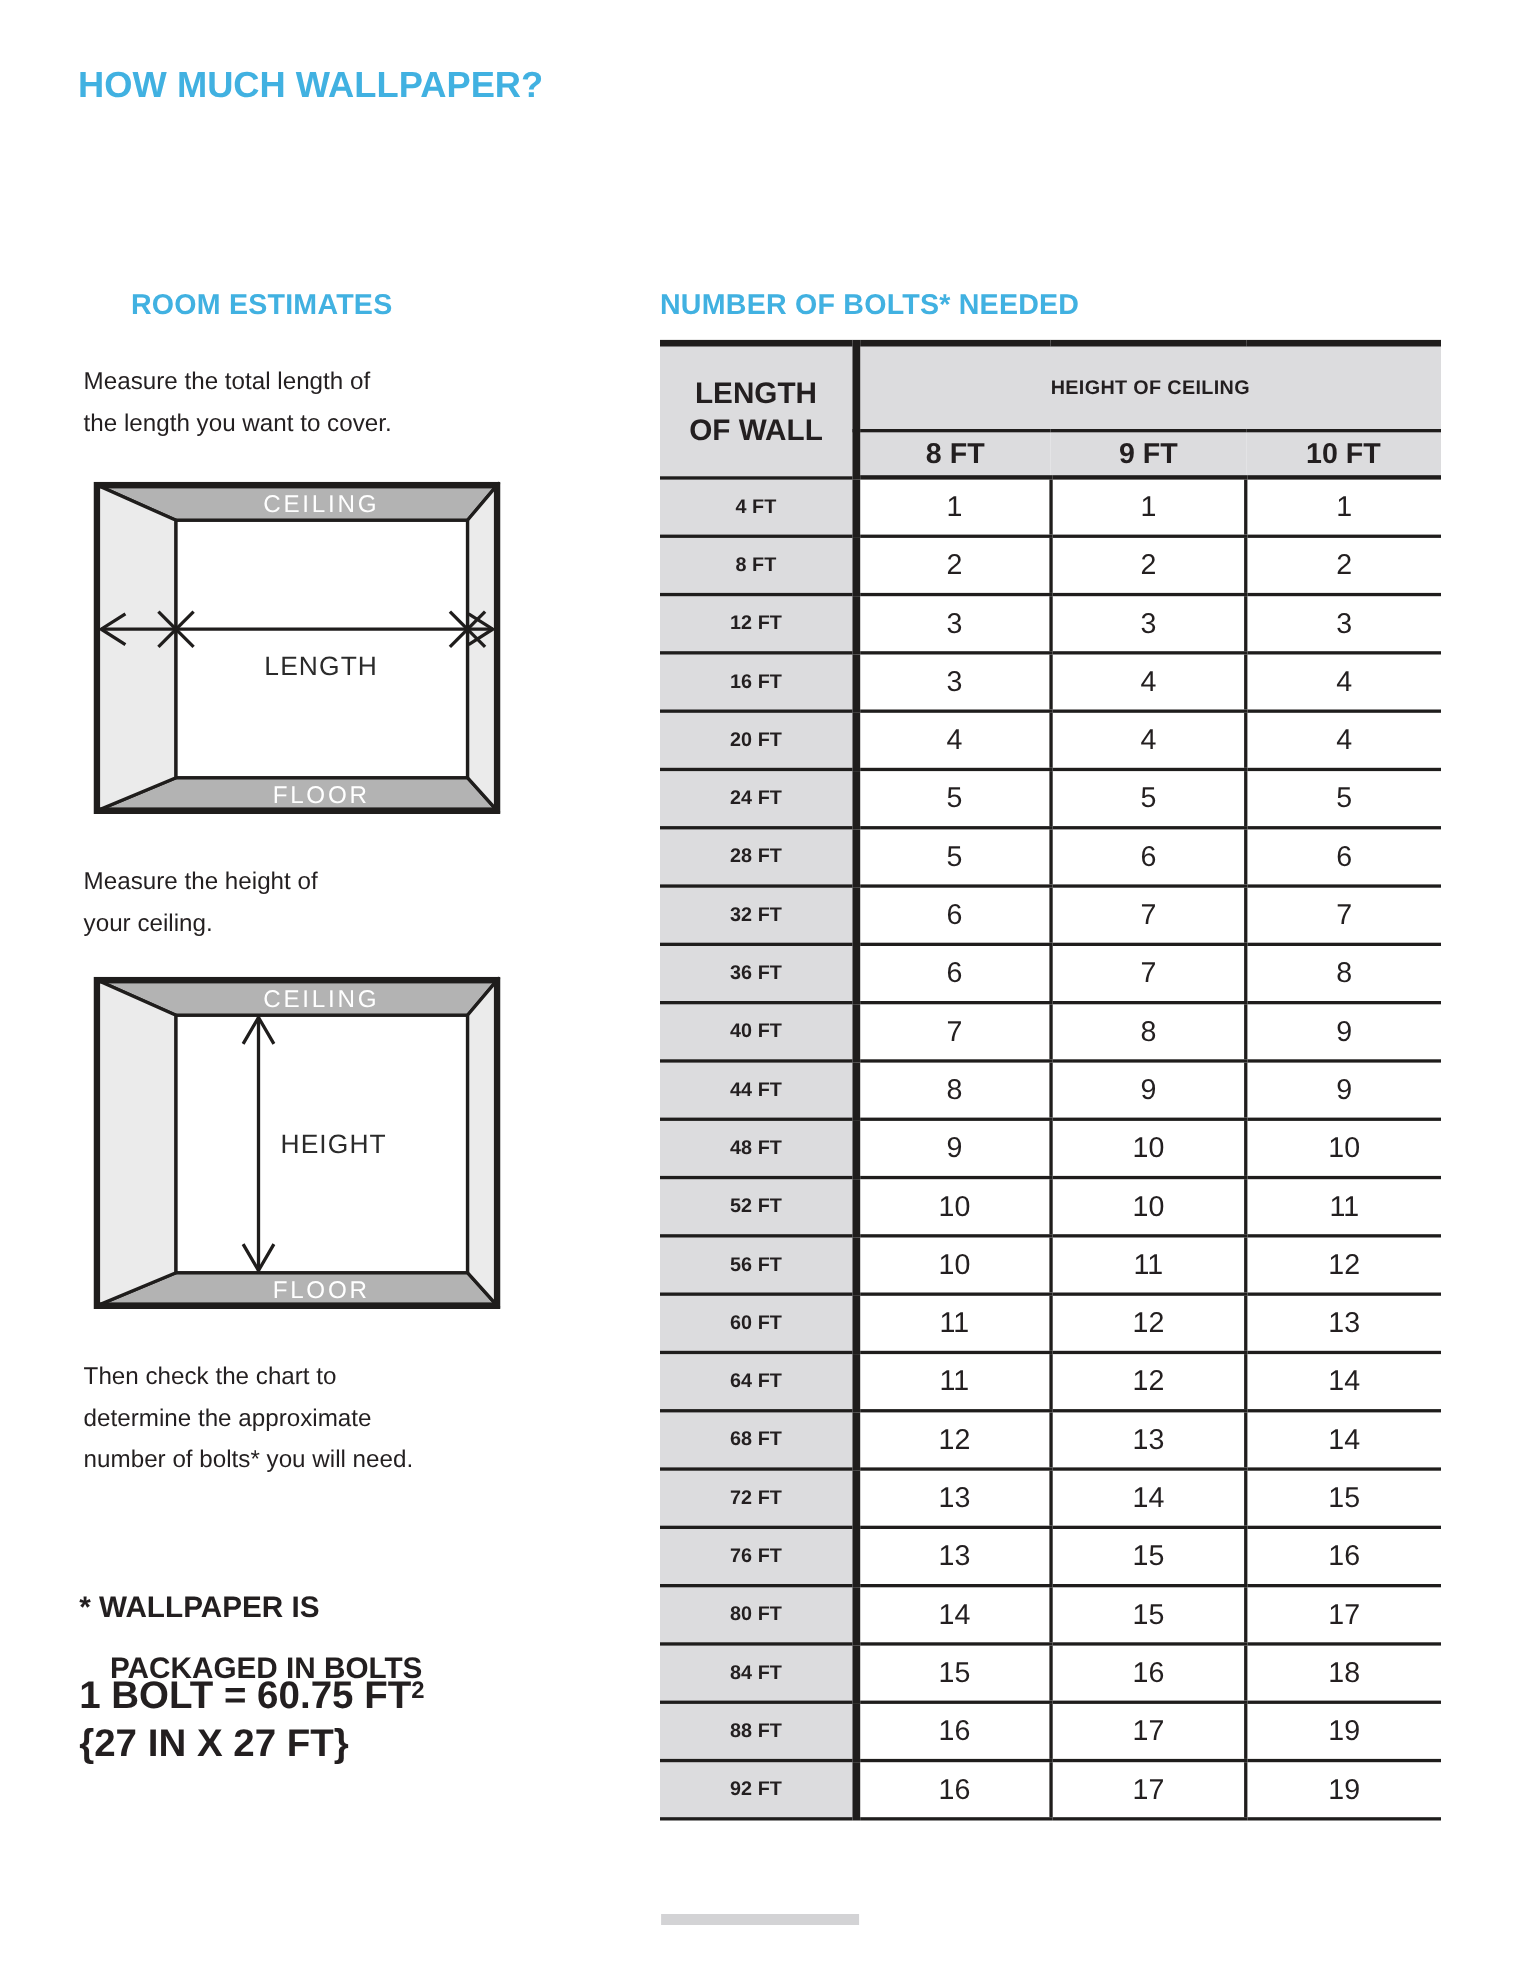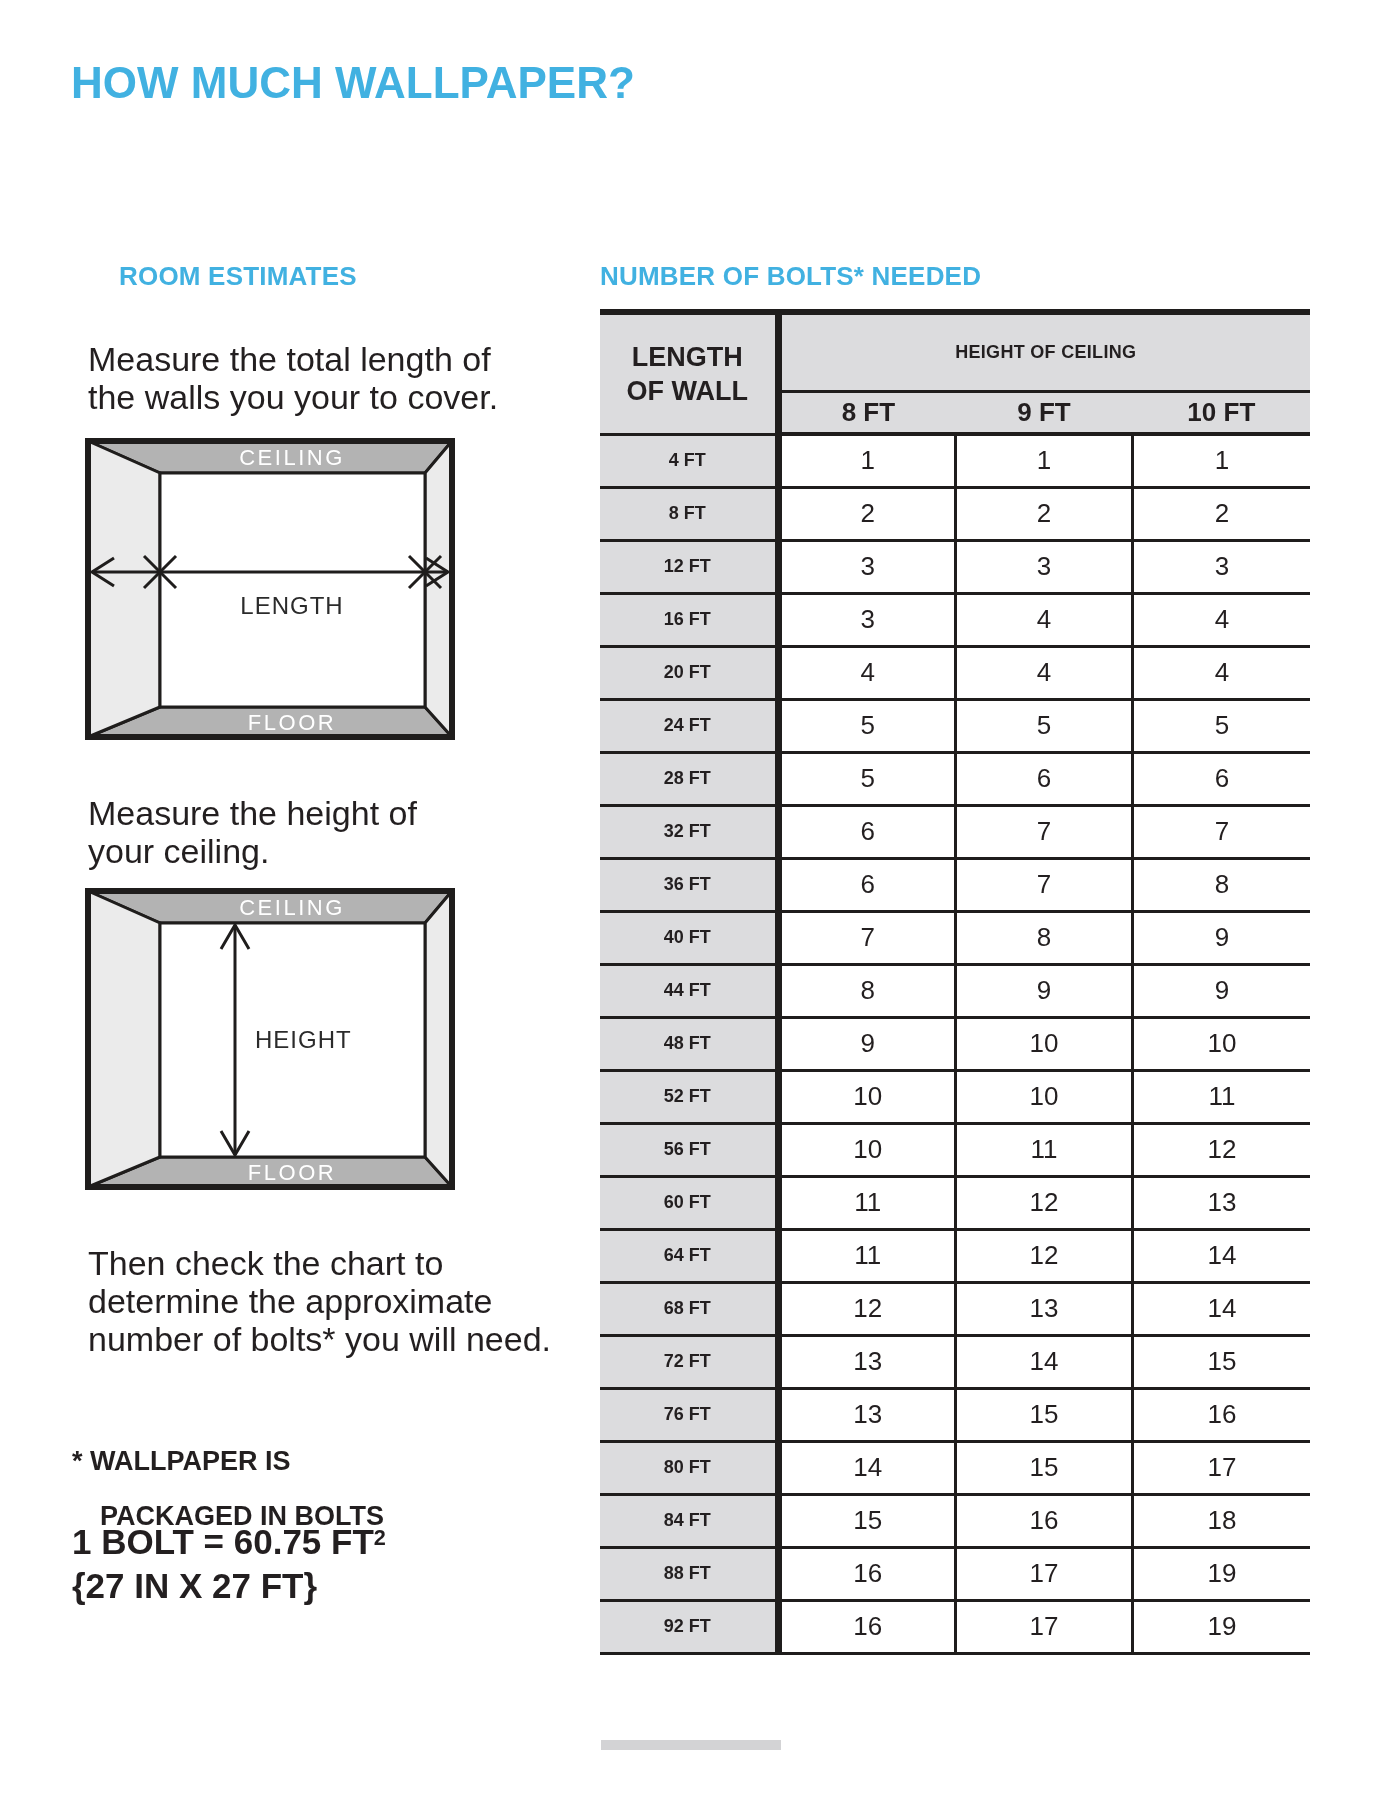--- a/index.html
+++ b/index.html
@@ -11,28 +11,28 @@
     --diagram-wall-gray:#ebebeb;
   }
   *{box-sizing:border-box;}
   html,body{margin:0;padding:0;}
   body{
     width:1391px;height:1800px;position:relative;background:#ffffff;
     font-family:"Liberation Sans",sans-serif;color:var(--ink);overflow:hidden;
   }
   .title{
     position:absolute;left:71px;top:58px;margin:0;
-    font-size:44px;font-weight:700;color:var(--accent);letter-spacing:0px;white-space:nowrap;
+    font-size:33px;font-weight:700;color:var(--accent);letter-spacing:0px;white-space:nowrap;
   }
   .section-heading{
     position:absolute;margin:0;font-size:26px;font-weight:700;color:var(--accent);letter-spacing:.2px;
   }
   #left-heading{left:72px;top:261px;margin-left:47px;}
   #table-heading{left:600px;top:261px;width:710px;text-align:left;}
-  .para{position:absolute;left:72px;margin:16px;font-size:34px;line-height:38px;color:var(--ink);}
+  .para{position:absolute;left:72px;margin:4px;font-size:22px;line-height:38px;color:var(--ink);}
   #para1{top:324px;} #para2{top:778px;} #para3{top:1228px;}
   .para .line{display:block;}
   .diagram{position:absolute;left:85px;width:370px;height:302px;}
   #diagram1{top:438px;} #diagram2{top:888px;}
   .diagram text{font-family:"Liberation Sans",sans-serif;}
   .diagram .facelabel{fill:#ffffff;font-size:22px;letter-spacing:2.5px;}
   .diagram .measurelabel{fill:#2b2b2b;font-size:24px;letter-spacing:1px;}
   .footnote{position:absolute;left:72px;top:1426px;margin:0;font-size:27px;font-weight:700;line-height:39px;}
   .footnote .line{display:block;margin-top:16px;}
   .footnote .indent{padding-left:28px;}
@@ -70,21 +70,21 @@
 </style>
 </head>
 <body>
 
 <h1 class="title">HOW MUCH WALLPAPER?</h1>
 
 <h2 class="section-heading" id="left-heading">ROOM ESTIMATES</h2>
 
 <p class="para" id="para1">
   <span class="line">Measure the total length of</span>
-  <span class="line">the walls you your to cover.</span>
+  <span class="line">the length you want to cover.</span>
 </p>
 
 <svg class="diagram" id="diagram1" viewBox="0 0 370 302">
   <polygon points="3,3 367,3 340,35 75,35" fill="var(--diagram-gray)" stroke="var(--line)" stroke-width="3"></polygon>
   <polygon points="3,299 367,299 340,269 75,269" fill="var(--diagram-gray)" stroke="var(--line)" stroke-width="3"></polygon>
   <polygon points="3,3 75,35 75,269 3,299" fill="var(--diagram-wall-gray)" stroke="var(--line)" stroke-width="3"></polygon>
   <polygon points="367,3 340,35 340,269 367,299" fill="var(--diagram-wall-gray)" stroke="var(--line)" stroke-width="3"></polygon>
   <rect x="75" y="35" width="265" height="234" fill="#ffffff" stroke="var(--line)" stroke-width="3"></rect>
   <rect x="3" y="3" width="364" height="296" fill="none" stroke="var(--line)" stroke-width="6"></rect>
   <g stroke="var(--line)" stroke-width="3" fill="none">

